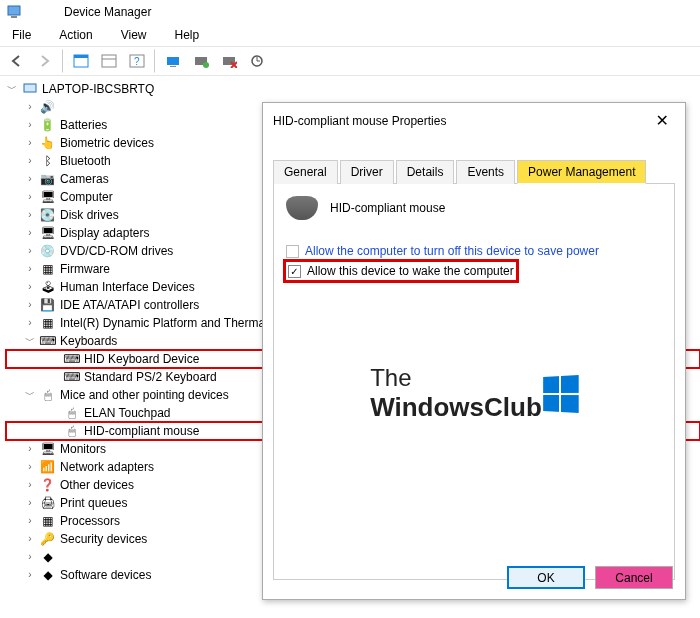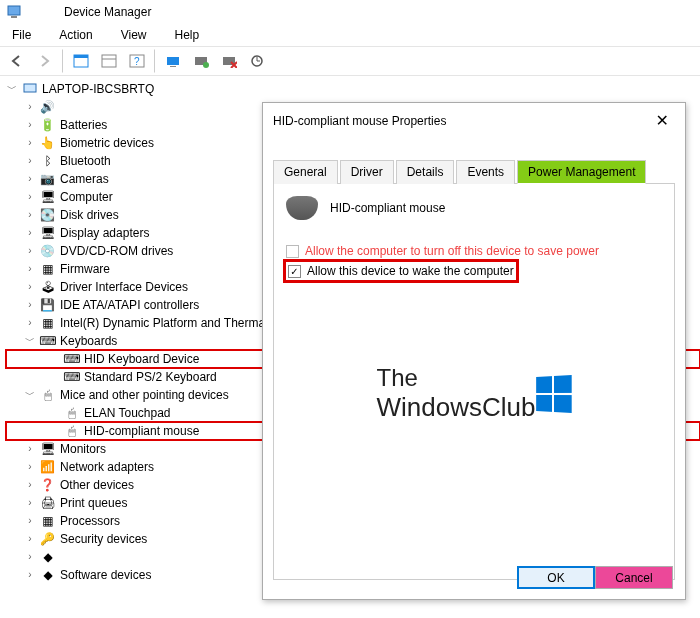--- a/index.html
+++ b/index.html
@@ -95,53 +95,53 @@
   .tab {
     padding: 4px 10px;
     border: 1px solid #ccc;
     border-bottom: none;
     background: #f4f4f4;
     margin-right: 2px;
     position: relative;
     top: 1px;
     margin-top: 17px;
   }
-  .tab.active { background: #84cc16; border-bottom: 1px solid #fff; }
+  .tab.active { background: #fde047; border-bottom: 1px solid #fff; }
   .tabpanel {
     margin: 0 10px;
     border: 1px solid #ccc;
     border-top: none;
     padding: 12px;
     height: 396px;
     position: relative;
   }
   .dev-row { display: flex; align-items: center; gap: 12px; margin-bottom: 24px; }
   .mouse-ico {
     width: 32px; height: 24px;
     background: linear-gradient(#777,#555);
     border-radius: 14px 14px 18px 18px / 10px 10px 20px 20px;
   }
   .chk-row { display: flex; align-items: center; gap: 6px; font-size: 12px; }
-  .chk-row.disabled { color: #ef4444; }
+  .chk-row.disabled { color: #1d4ed8; }
   .chk { width: 13px; height: 13px; border: 1px solid #888; background:#fff; display:inline-flex; align-items:center; justify-content:center; font-size:10px;}
   .chk-row.disabled .chk { border-color:#bbb; }
   .wake-group { outline: 3px solid #d00; padding: 2px; display: inline-flex; }
   .watermark {
     position: absolute; left: 0; right: 0; top: 180px;
     display: flex; align-items: center; justify-content: center; 
     color: #222;
   }
   .watermark .txt { font-family: "Segoe UI", sans-serif; }
   .watermark .t1 { font-size: 24px; }
-  .watermark .t2 { font-size: 26px; font-weight: 400; }
+  .watermark .t2 { font-size: 26px; font-weight: 700; }
   .win-flag { width: 36px; height: 36px; display:grid; grid-template-columns:1fr 1fr; grid-template-rows:1fr 1fr; gap:2px; transform: perspective(60px) rotateY(-10deg);}
   .win-flag div{ background:#0078d7;}
   .btn-row {
     position: absolute; right: 12px; bottom: 10px;
-    display: flex; 
+    display: flex; gap: 10px;
   }
   .btn {
     min-width: 78px; height: 23px;
     border: 1px solid #adadad;
     background: #ec4899;
     font-size: 12px;
     display: flex; align-items: center; justify-content: center;
   }
   .btn.primary { border: 2px solid #0078d7; background:#e5f1fb;}
   svg { display:block; }
@@ -280,21 +280,21 @@
         <span>DVD/CD-ROM drives</span>
       </div>
       <div class="node indent1">
         <span class="caret">›</span>
         <span class="dev-icon">▦</span>
         <span>Firmware</span>
       </div>
       <div class="node indent1">
         <span class="caret">›</span>
         <span class="dev-icon">🕹</span>
-        <span>Driver Interface Devices</span>
+        <span>Human Interface Devices</span>
       </div>
       <div class="node indent1">
         <span class="caret">›</span>
         <span class="dev-icon">💾</span>
         <span>IDE ATA/ATAPI controllers</span>
       </div>
       <div class="node indent1">
         <span class="caret">›</span>
         <span class="dev-icon">▦</span>
         <span>Intel(R) Dynamic Platform and Thermal Framework</span>

